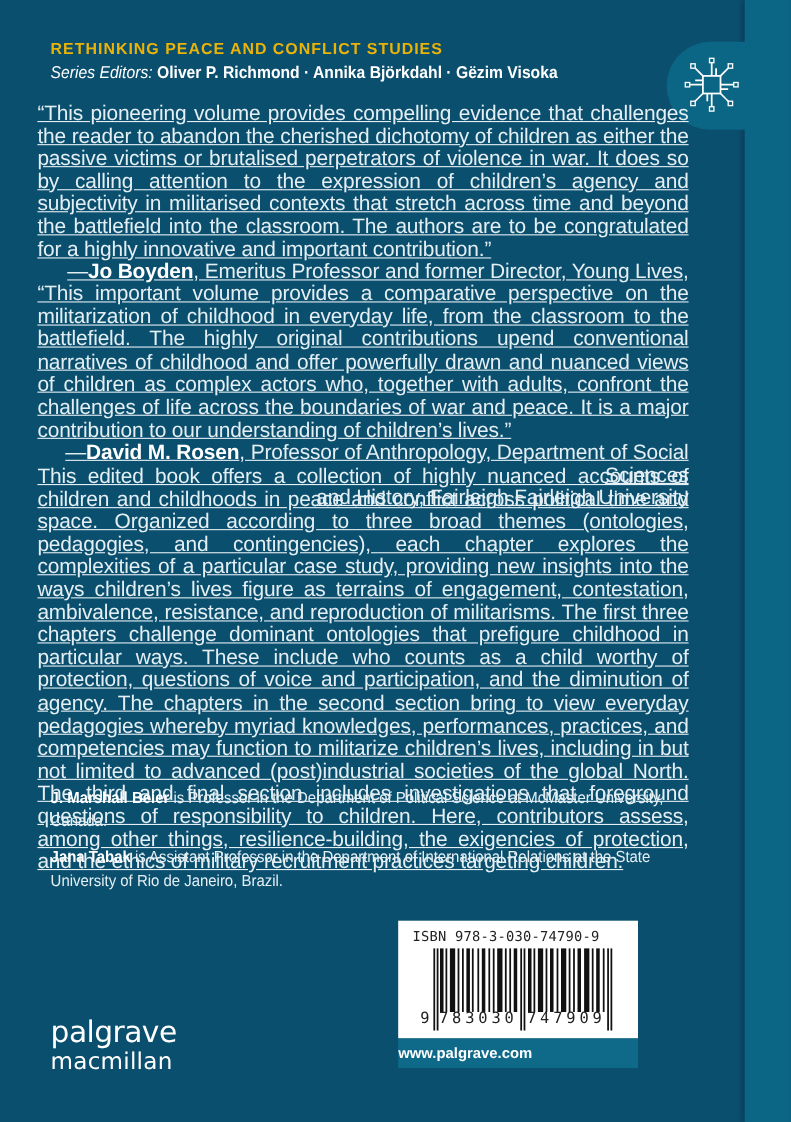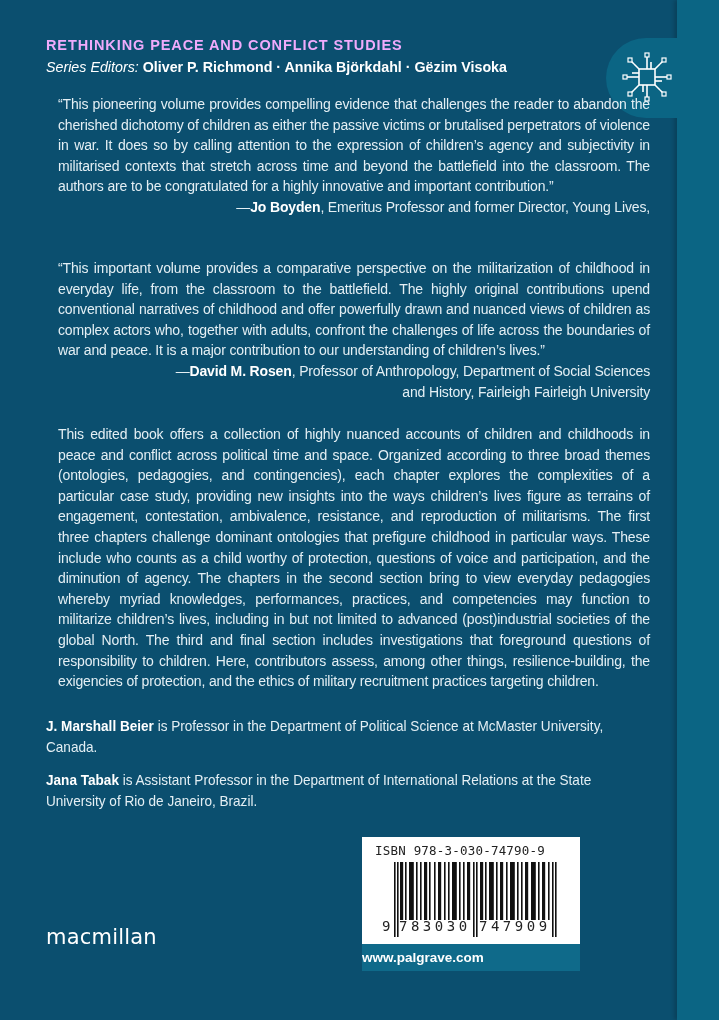--- a/index.html
+++ b/index.html
@@ -15,36 +15,37 @@
     box-shadow:-3px 0 4px rgba(0,0,0,0.18);
   }
   .logo-tab {
     position:absolute; left:606px; top:38px; width:80px; height:80px;
     background:#0b6584; border-radius:40px 0 0 40px;
   }
   .logo-icon { position:absolute; left:620px; top:50px; width:54px; height:54px; }
   .series-title {
     position:absolute; left:46px; top:37px;
     font-family:"Liberation Sans",sans-serif; font-weight:bold;
-    font-size:14.5px; letter-spacing:0.9px; color:#f0abfc;
+    font-size:14.5px; letter-spacing:0.9px; color:#eab308;
   }
   .series-editors {
     position:absolute; left:46px; top:58px;
     font-family:"Liberation Sans",sans-serif; font-size:15.5px; color:#ffffff;
     transform:scaleX(0.92); transform-origin:left;
     white-space:nowrap;
   }
   .series-editors .lbl { font-style:italic; font-weight:normal; }
   .series-editors .names { font-weight:bold; }
   .block {
-    position:absolute; left:58px; width:592px;
+    position:absolute; left:34px; width:592px;
     font-family:"Liberation Sans",sans-serif;
-    font-size:14px; line-height:20.6px; color:#e4eff4;
+    font-size:19px; line-height:20.6px; color:#e4eff4;
     text-align:justify;
     letter-spacing:-0.15px;
+    text-decoration:underline;
   }
   .block p { margin:0; }
   .attrib { text-align:right; }
   .attrib .indent { padding-left:17px; display:block; }
   b { color:#ffffff; }
   .quote1 { top:94px; }
   .quote2 { top:258px; }
   .body-text { top:424px; }
   .bio { position:absolute; left:46px; width:600px;
     font-family:"Liberation Sans",sans-serif; font-size:14.6px; line-height:20.5px;
@@ -184,14 +185,15 @@
   </svg>
   <div class="ean-digits">
     <span style="position:absolute;left:20px;">9</span>
     <span style="position:absolute;left:37px;letter-spacing:3.5px;">783030</span>
     <span style="position:absolute;left:117px;letter-spacing:3.5px;text-align:center;">747909</span>
   </div>
 </div>
 <div class="url-band">www.palgrave.com</div>
 
 <div class="publisher">
+  <div class="pub1">palgrave</div>
   <div class="pub2">macmillan</div>
 </div>
 
 </body></html>

